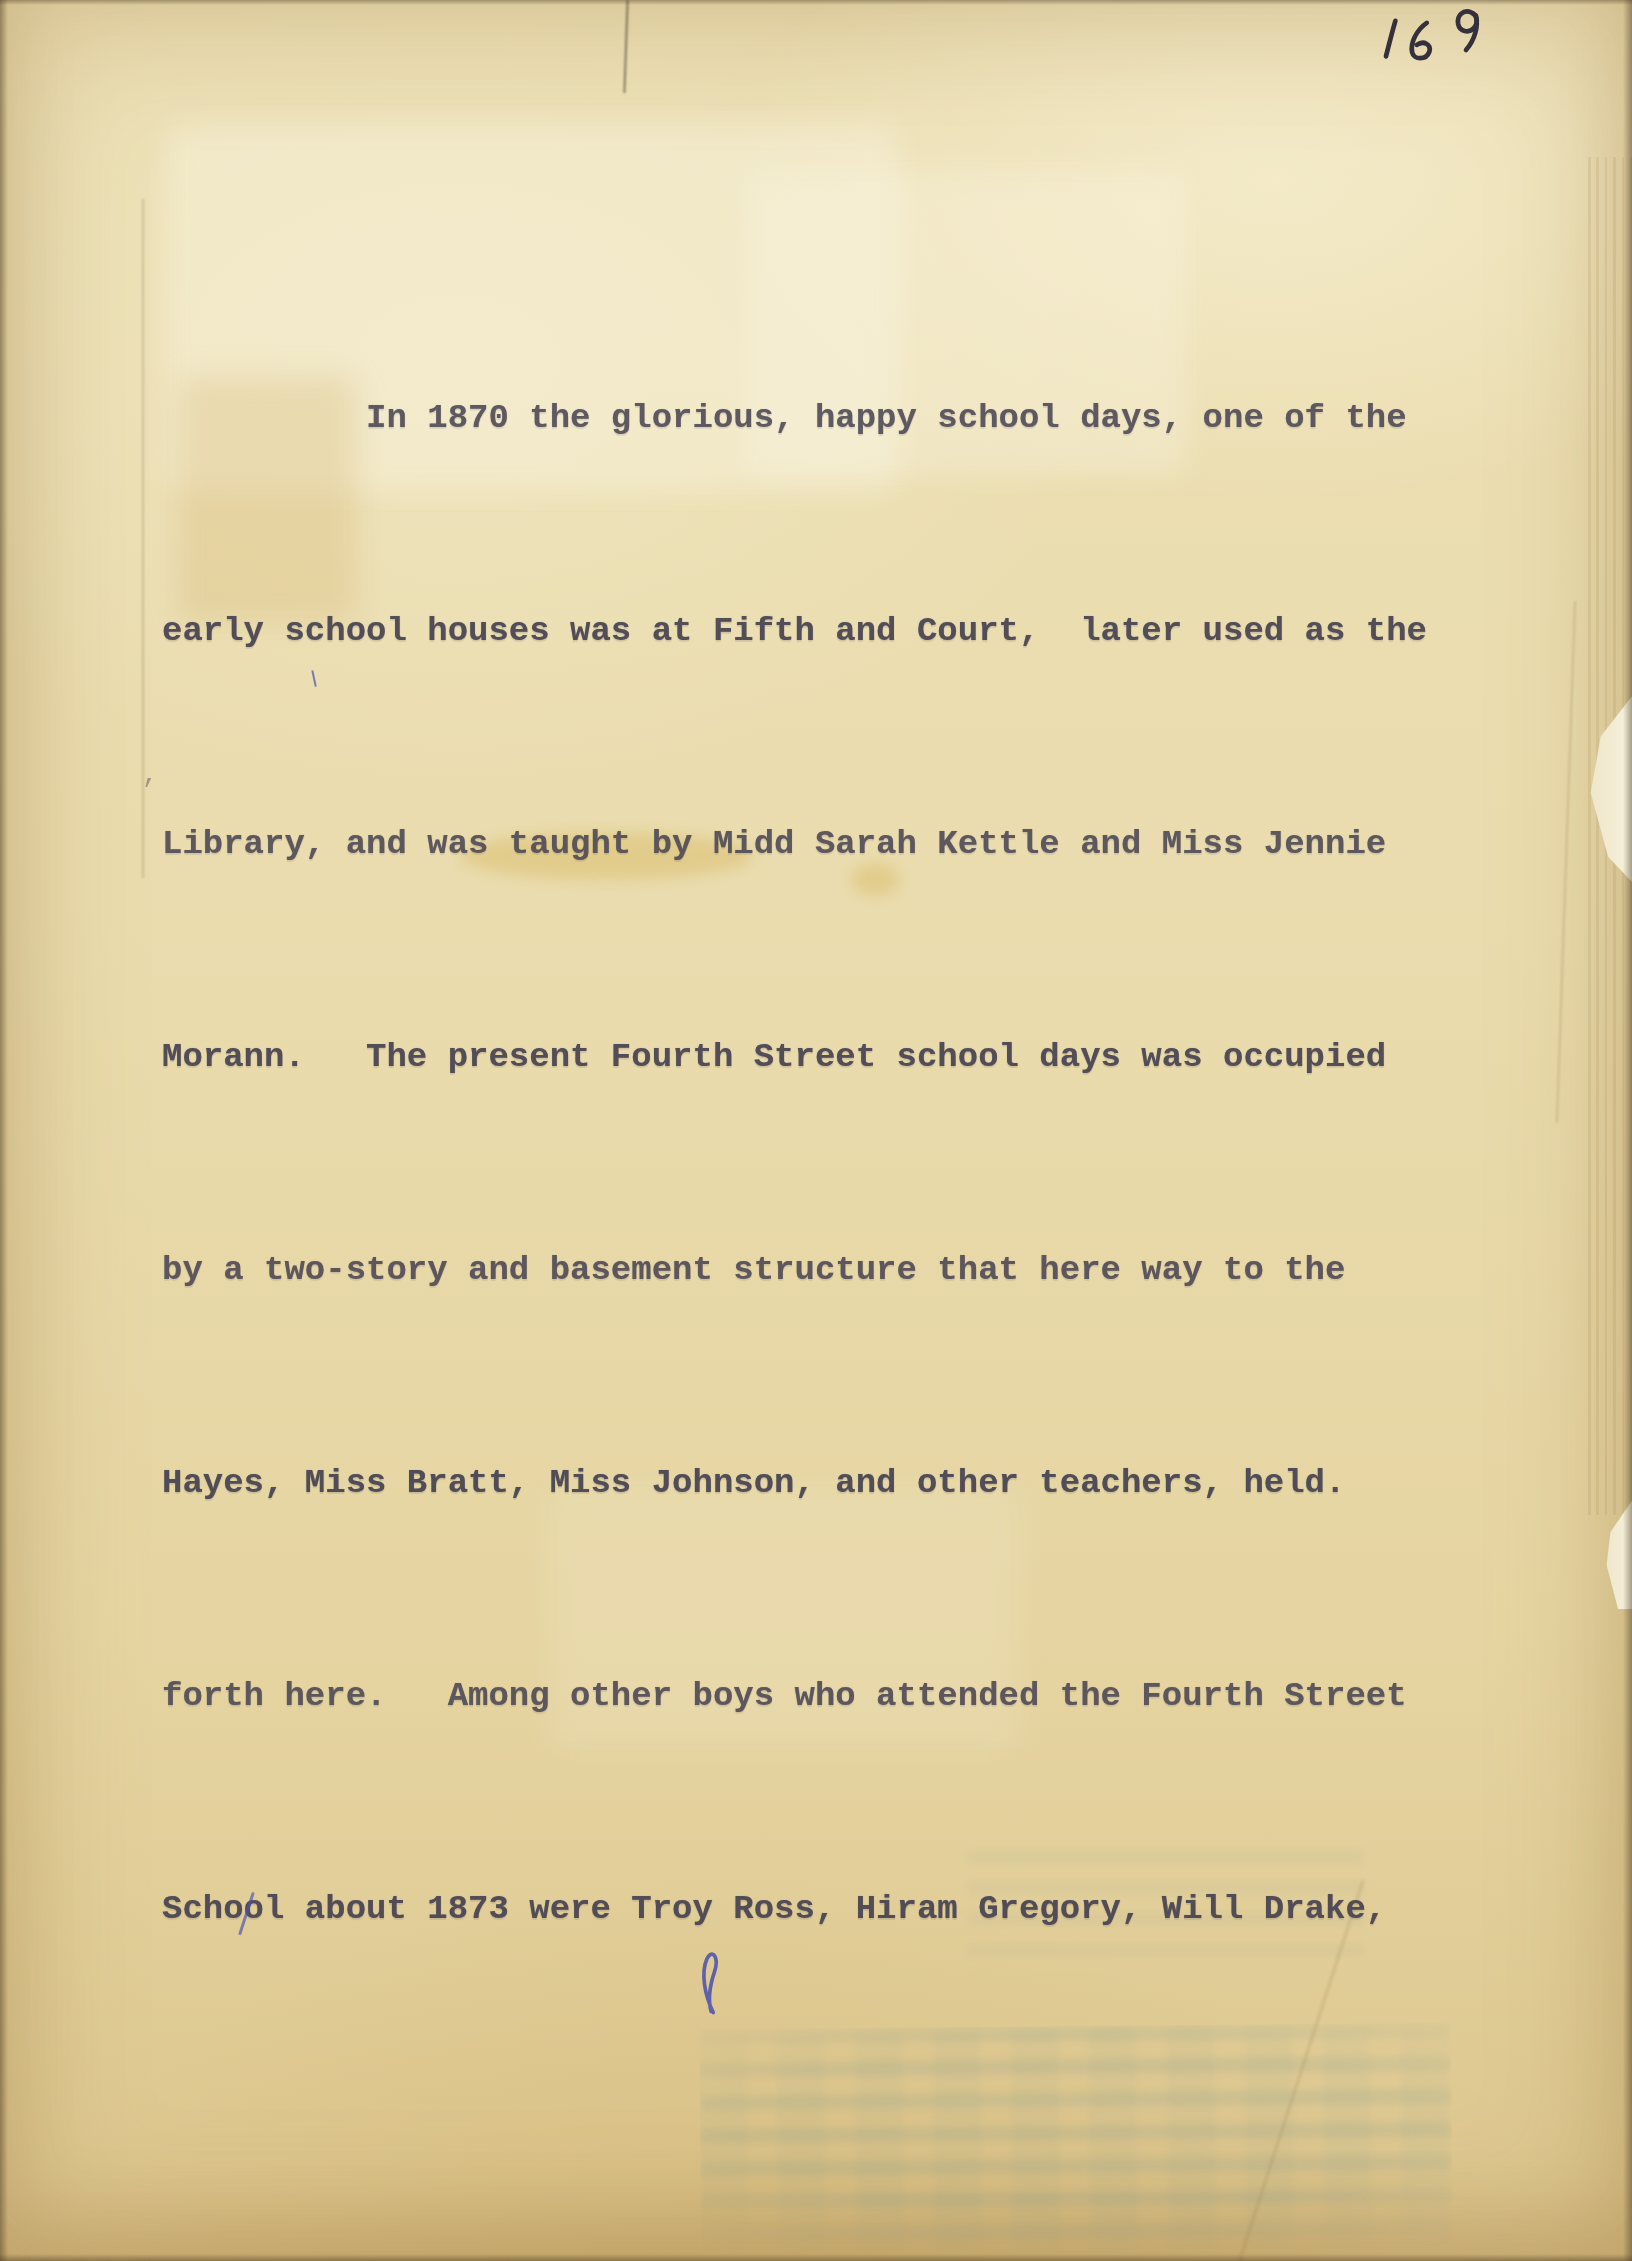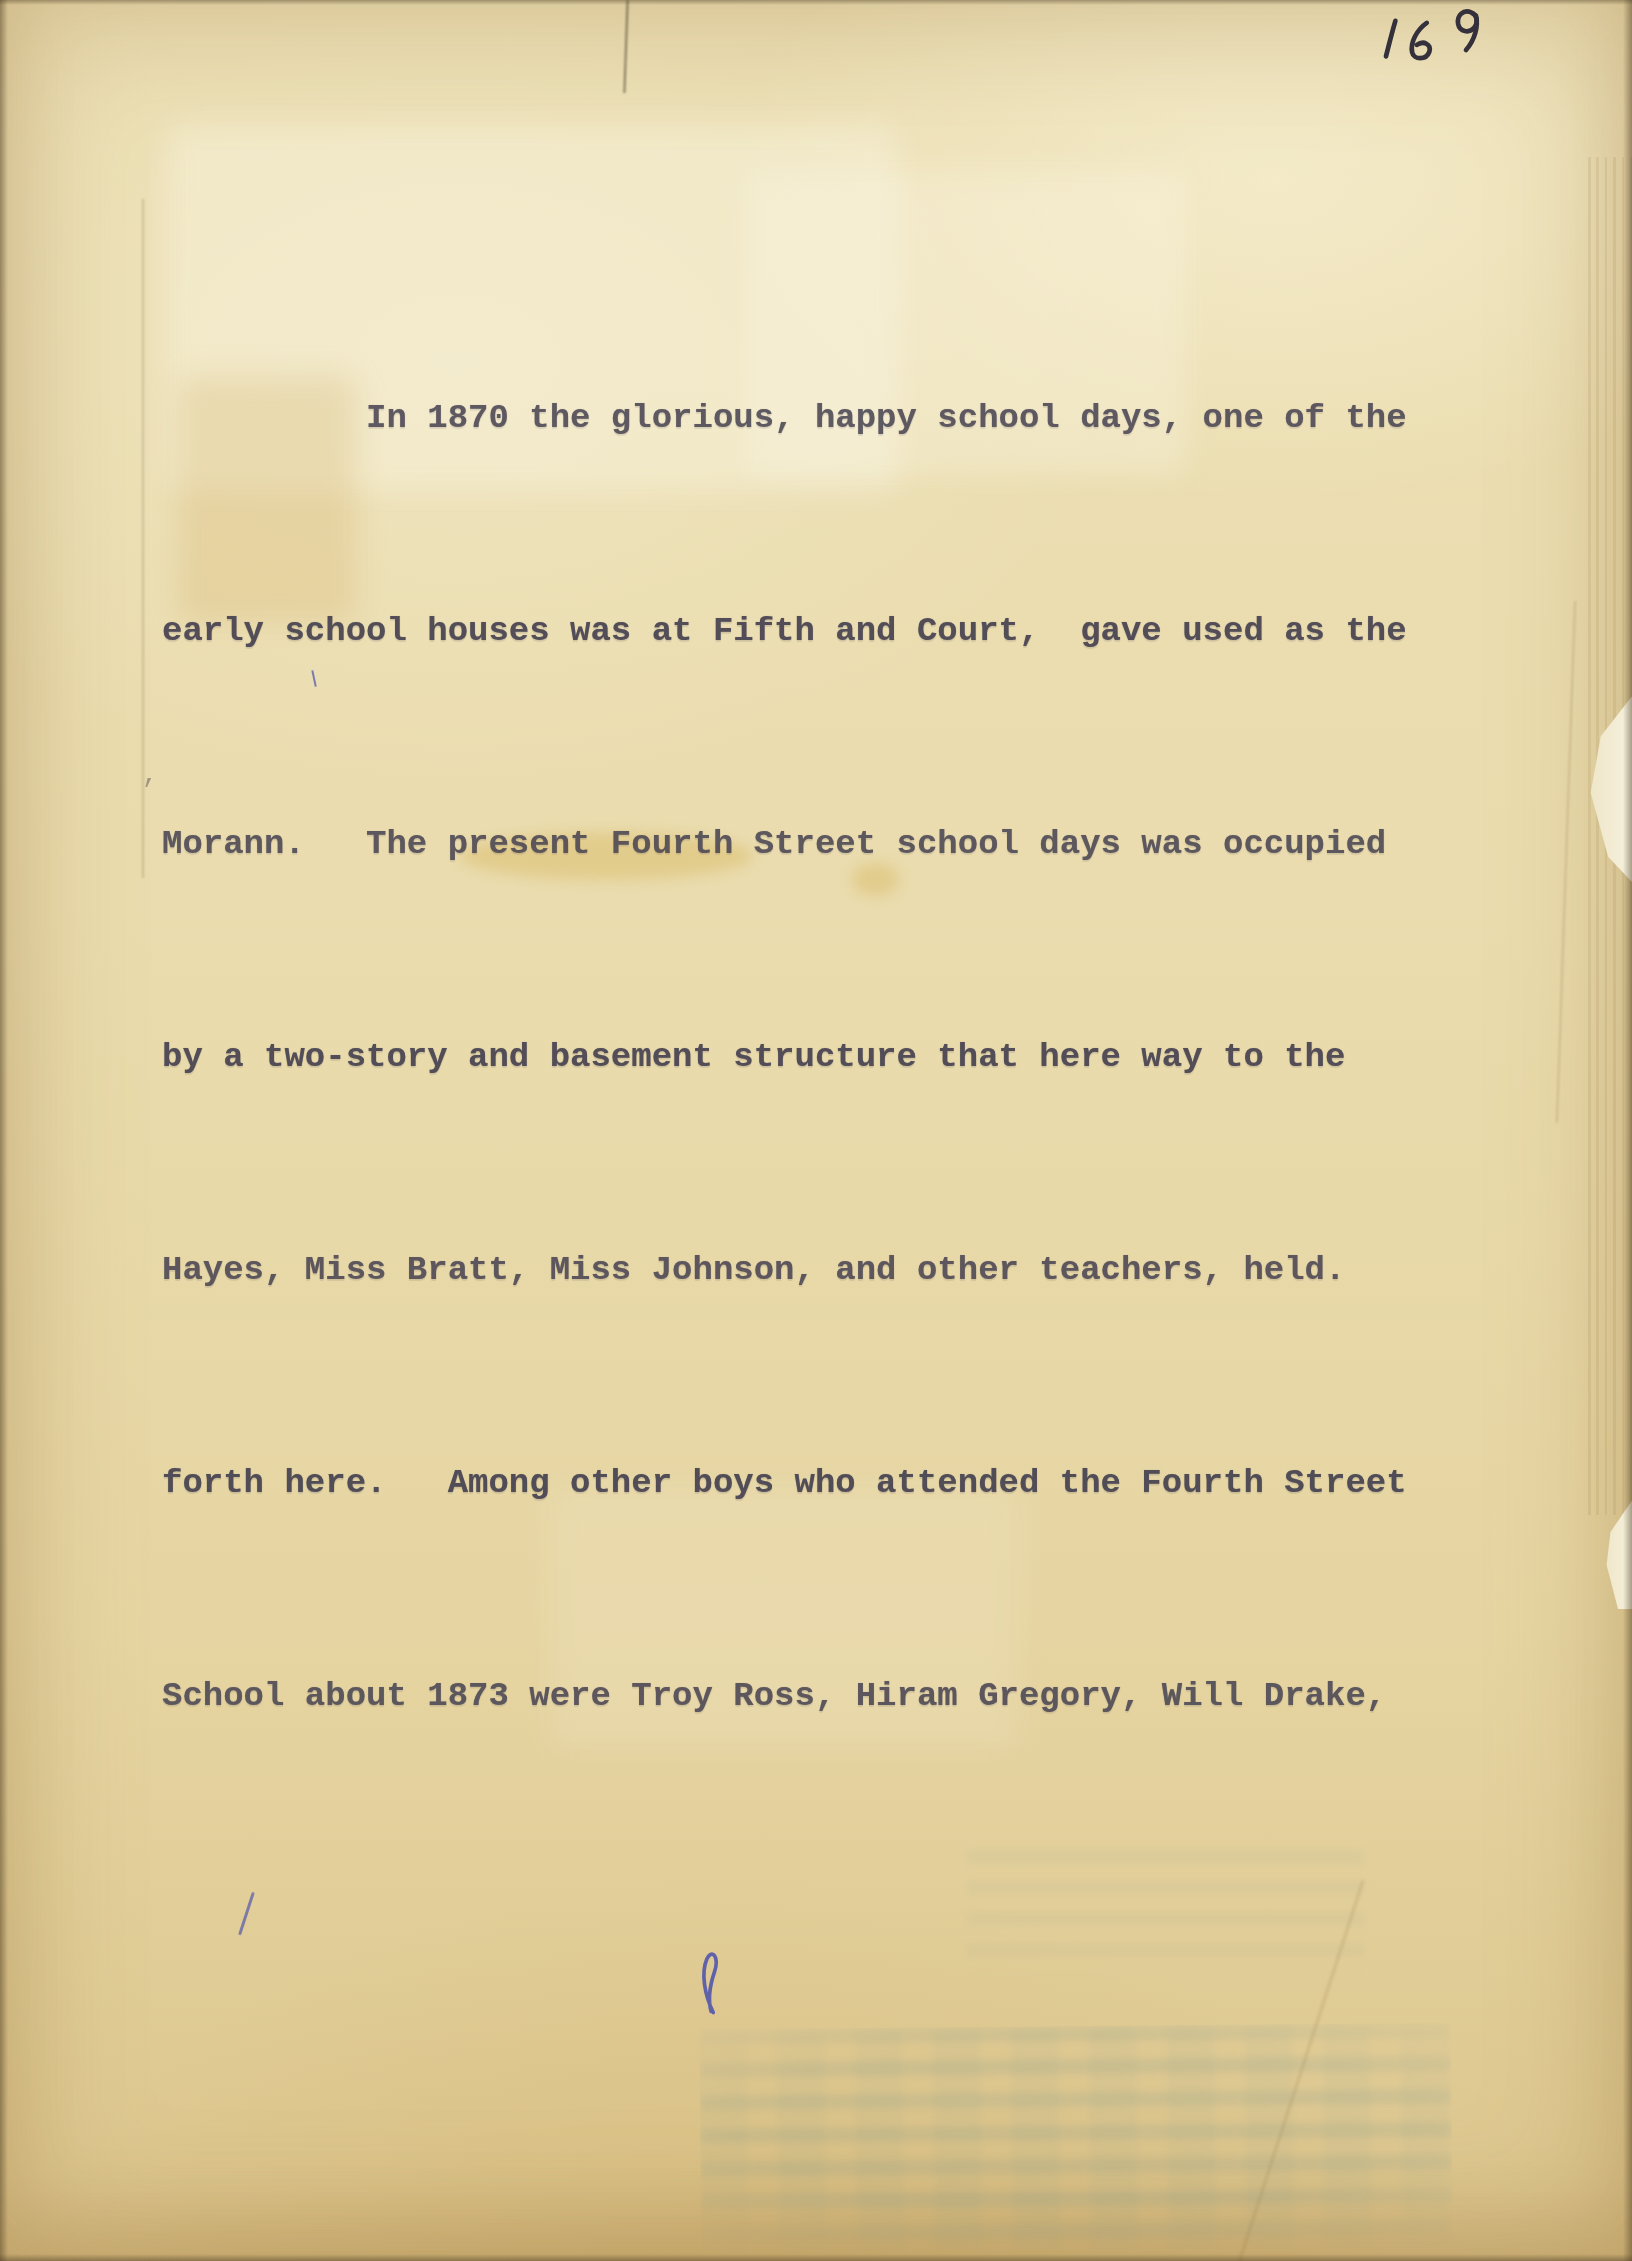--- a/index.html
+++ b/index.html
@@ -97,21 +97,22 @@
       <svg viewBox="0 0 260 130" fill="none" stroke="#34313c" stroke-width="9" stroke-linecap="round">
         <path d="M 42,102 C 47,82 53,58 60,34"></path>
         <path d="M 120,38 C 101,51 88,76 92,94 C 95,109 119,110 125,93 C 129,79 114,71 101,80"></path>
         <path d="M 205,18 C 190,12 177,23 180,40 C 183,55 201,59 211,47 C 219,36 216,22 205,18 Z"></path>
         <path d="M 214,24 C 219,44 212,70 195,90"></path>
       </svg>
     </div>
 
     <div class="textblock">
       <div class="line">          In 1870 the glorious, happy school days, one of the</div>
-      <div class="line">early school houses was at Fifth and Court,  gave used as the</div>
+      <div class="line">early school houses was at Fifth and Court,  later used as the</div>
+      <div class="line">Library, and was taught by Midd Sarah Kettle and Miss Jennie</div>
       <div class="line">Morann.   The present Fourth Street school days was occupied</div>
       <div class="line">by a two-story and basement structure that here way to the</div>
       <div class="line">Hayes, Miss Bratt, Miss Johnson, and other teachers, held.</div>
       <div class="line">forth here.   Among other boys who attended the Fourth Street</div>
       <div class="line">School about 1873 were Troy Ross, Hiram Gregory, Will Drake,</div>
       
       
       
       
       

